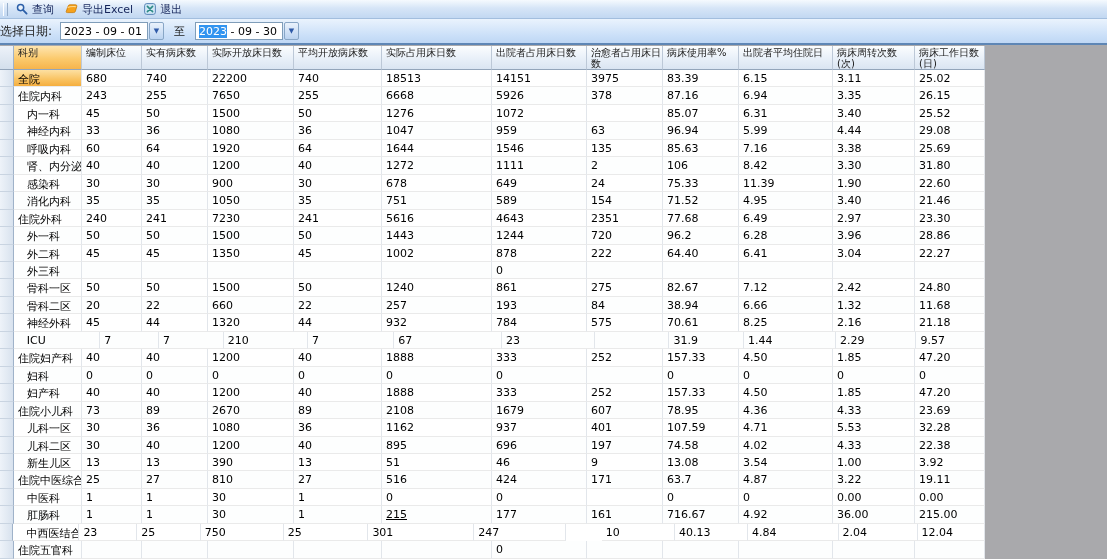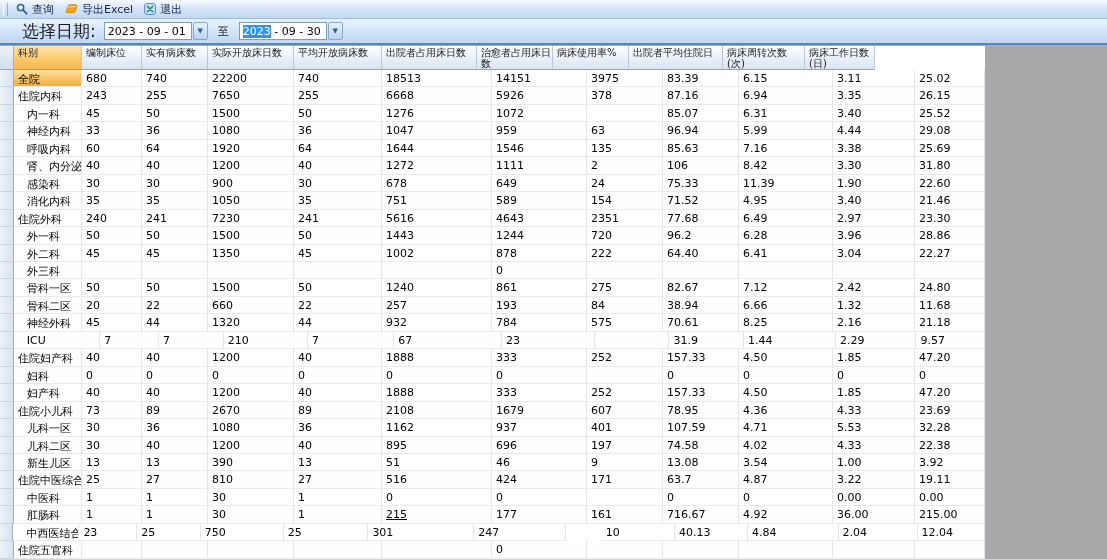--- a/index.html
+++ b/index.html
@@ -25,21 +25,21 @@
     white-space:nowrap;
   }
   .tb-btn svg { display:block; }
   
   .datebar {
     position:absolute; top:19px; left:0; width:100%; height:26px;
     background:linear-gradient(#EAF3FD,#CADFF8 70%,#BFD7F4);
     border-bottom:2px solid #5E86B5; box-sizing:border-box;
     display:flex; align-items:center;
   }
-  .date-label { margin-left:22px; font-size:17px; color:#1B1B1B; }
+  .date-label { font-size:12px; color:#1B1B1B; }
   .picker { display:flex; margin-left:8px; height:18px; }
   .picker-box {
     background:#FFFFFF; border:1px solid #7F9DB9; box-sizing:border-box;
     font-size:11px; color:#000; padding:0 3px; min-width:88px;
     display:flex; align-items:center; white-space:pre;
   }
   .drop-btn {
     width:15px; box-sizing:border-box; margin-left:1px;
     background:linear-gradient(#EAF2FC,#BBD3F0);
     border:1px solid #88A6C6; border-radius:2px;
@@ -144,20 +144,21 @@
 
 <div class="content">
   <div class="grid">
       <div class="g-header">
         <div class="ind-h"></div>
         <div class="g-hcell dept-h" style="width: 68px;">科别</div>
         <div class="g-hcell" style="width: 60px;">编制床位</div>
         <div class="g-hcell" style="width: 66px;">实有病床数</div>
         <div class="g-hcell" style="width: 86px;">实际开放床日数</div>
         <div class="g-hcell" style="width: 88px;">平均开放病床数</div>
+        <div class="g-hcell" style="width: 110px;">实际占用床日数</div>
         <div class="g-hcell" style="width: 95px;">出院者占用床日数</div>
         <div class="g-hcell" style="width: 76px;">治愈者占用床日数</div>
         <div class="g-hcell" style="width: 76px;">病床使用率%</div>
         <div class="g-hcell" style="width: 94px;">出院者平均住院日</div>
         <div class="g-hcell" style="width: 82px;">病床周转次数(次)</div>
         <div class="g-hcell" style="width: 70px;">病床工作日数(日)</div>
       </div>
       <div class="g-row">
         <div class="g-ind"></div>
         <div class="g-cell dept-sel" style="width: 68px;">全院</div>

